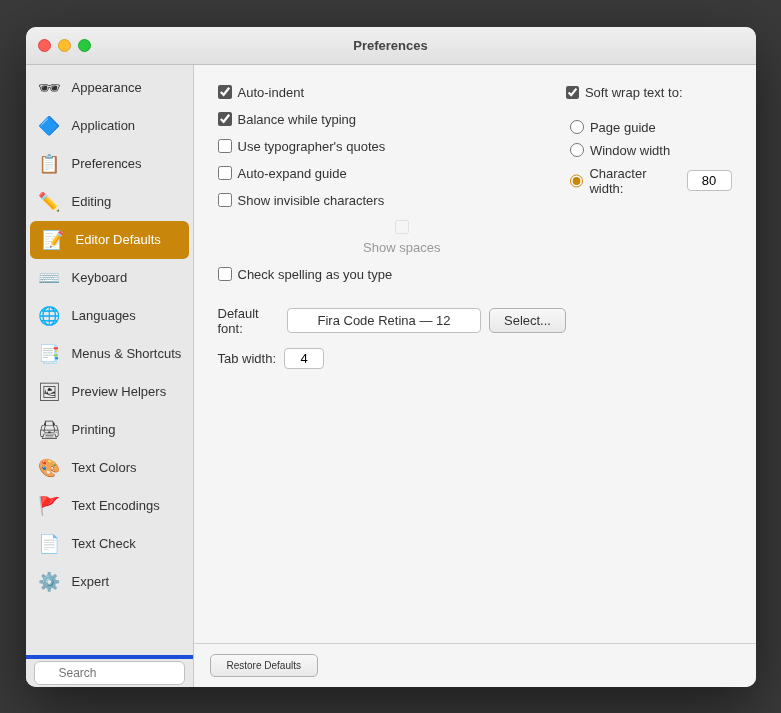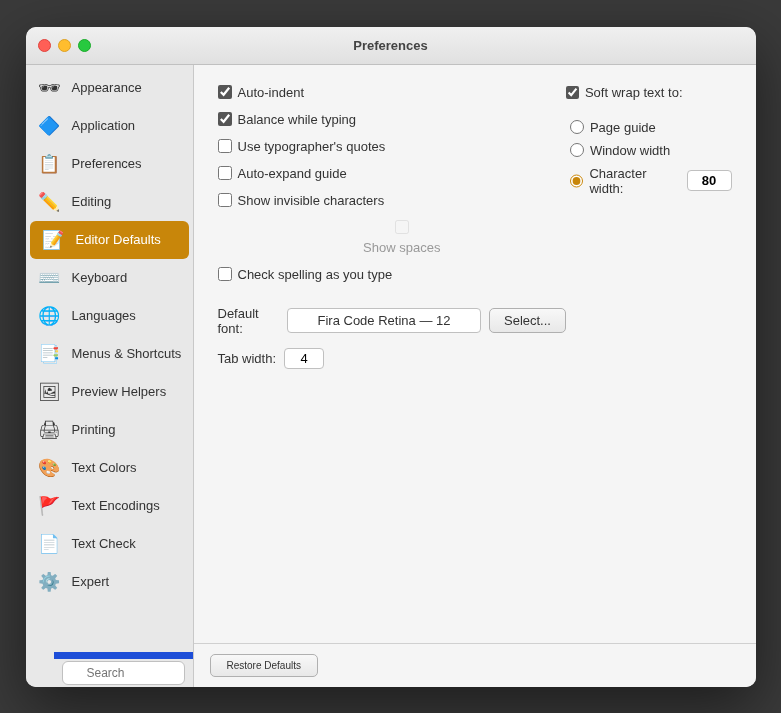--- a/index.html
+++ b/index.html
@@ -94,22 +94,21 @@
       width: 28px;
       height: 28px;
       display: flex;
       align-items: center;
       justify-content: center;
       flex-shrink: 0;
       font-size: 18px;
     }
     .sidebar-search {
       padding: 2px 8px;
-      border-top: 7px solid #1d4ed8;
-      margin-left: 28px;
+      border-top: 4px solid #1d4ed8;
     }
     .search-box {
       width: 100%;
       padding: 4px 8px 4px 24px;
       border-radius: 6px;
       border: 1px solid #c0c0c0;
       background: white;
       font-size: 12px;
       color: #666;
       outline: none;
@@ -197,21 +196,20 @@
       gap: 6px;
     }
     .char-width-input {
       width: 45px;
       padding: 2px 5px;
       border: 1px solid #c0c0c0;
       border-radius: 4px;
       font-size: 13px;
       background: white;
       text-align: center;
-      font-weight: bold;
     }
     .font-row {
       display: flex;
       align-items: center;
       gap: 8px;
       margin-top: 12px;
       font-size: 13px;
       color: #333;
     }
     .font-display {

